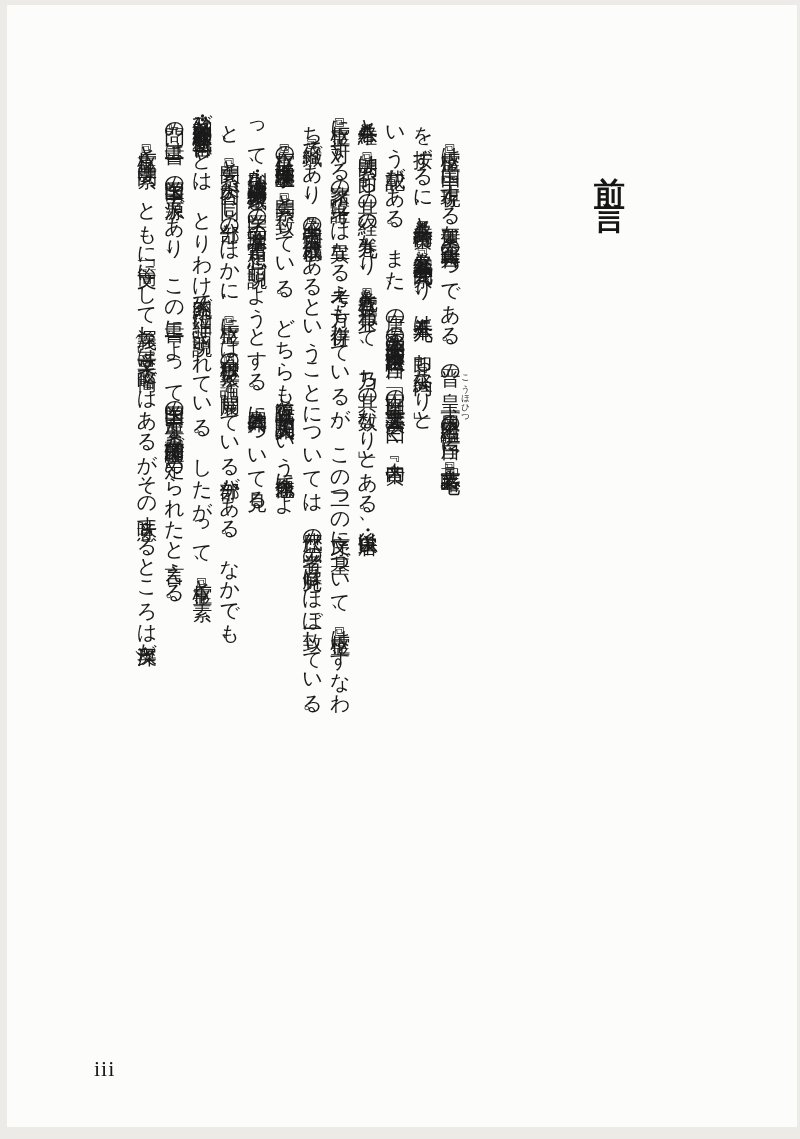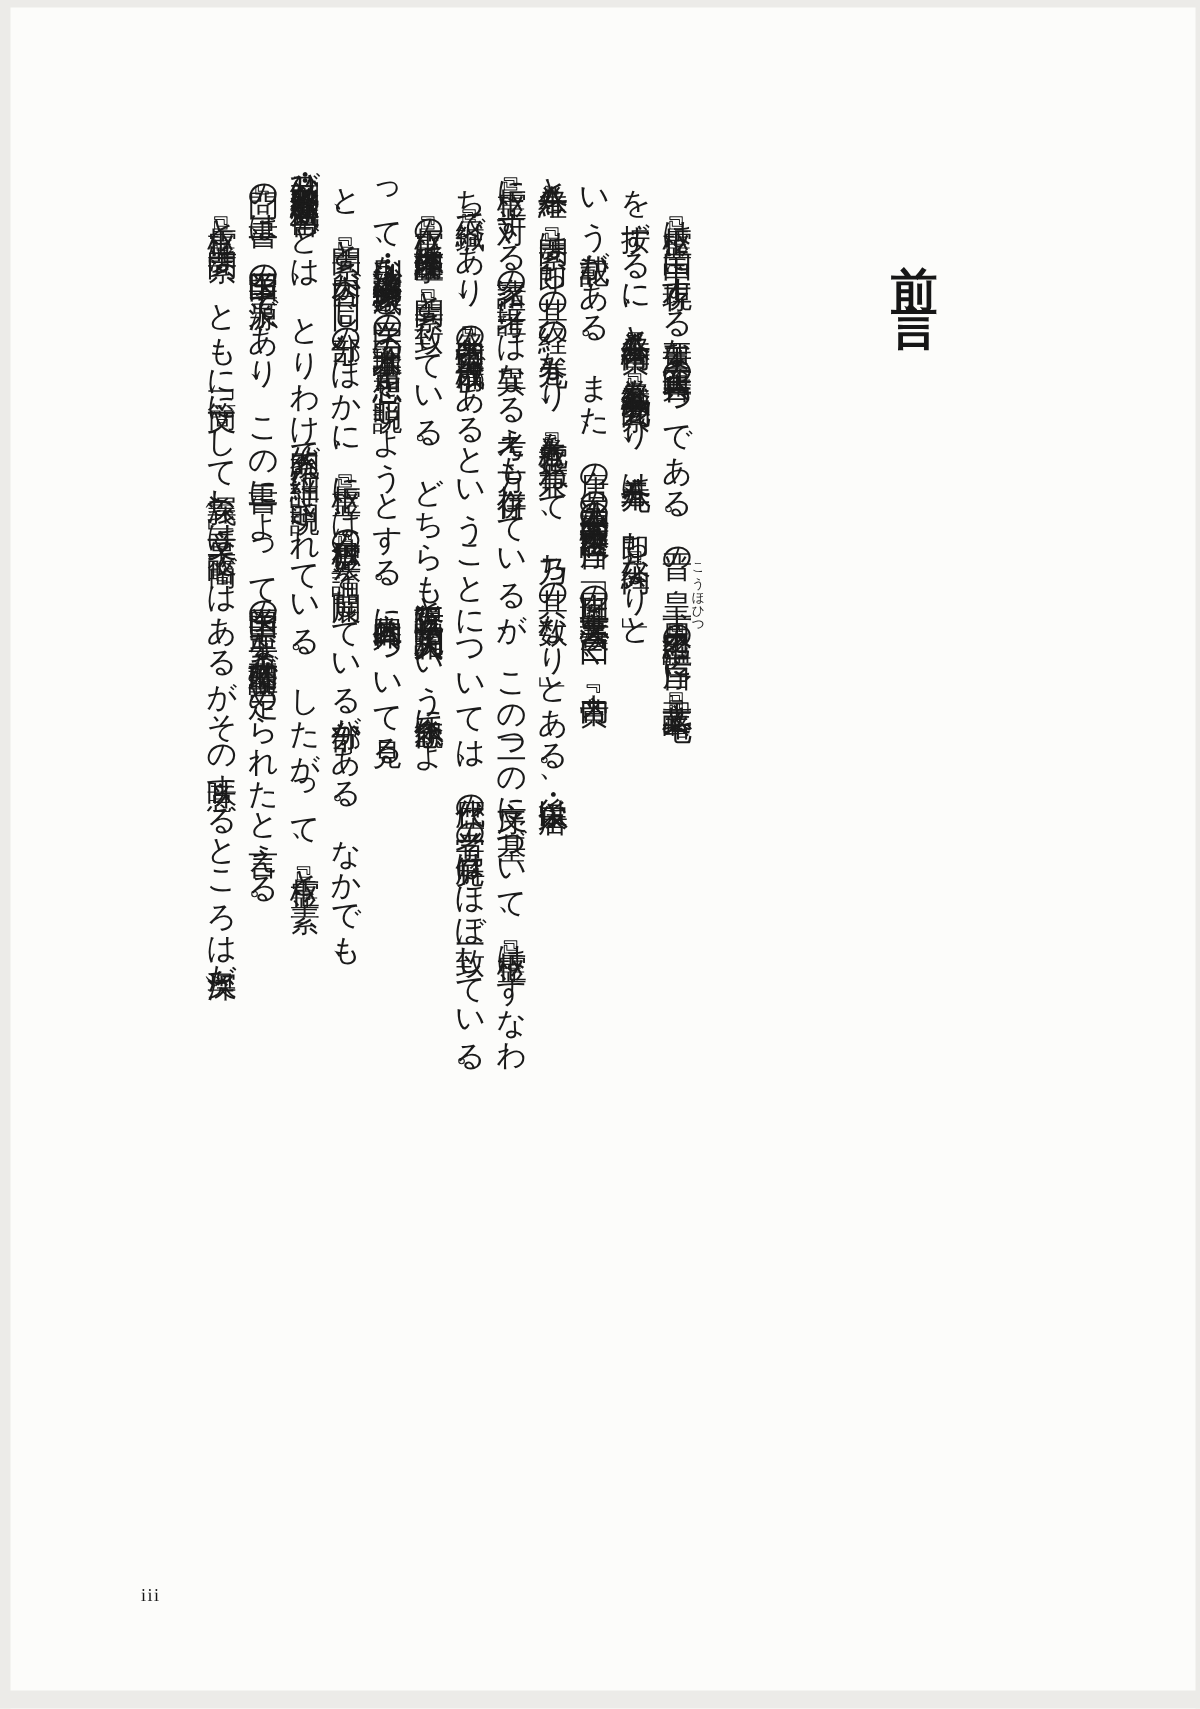--- a/index.html
+++ b/index.html
@@ -58,21 +58,21 @@
   rt {
     font-size: 8.5px;
     letter-spacing: 0;
     color: #2a2a2a;
   }
 
   .page-number {
     position: absolute;
     left: 94px;
     top: 1056px;
-    font-size: 12px;
+    font-size: 22px;
     letter-spacing: 1px;
     color: #161616;
     z-index: 2;
   }
 </style>
 </head>
 <body>
 
 <div class="edge edge-left"></div>
 <div class="edge edge-top"></div>

